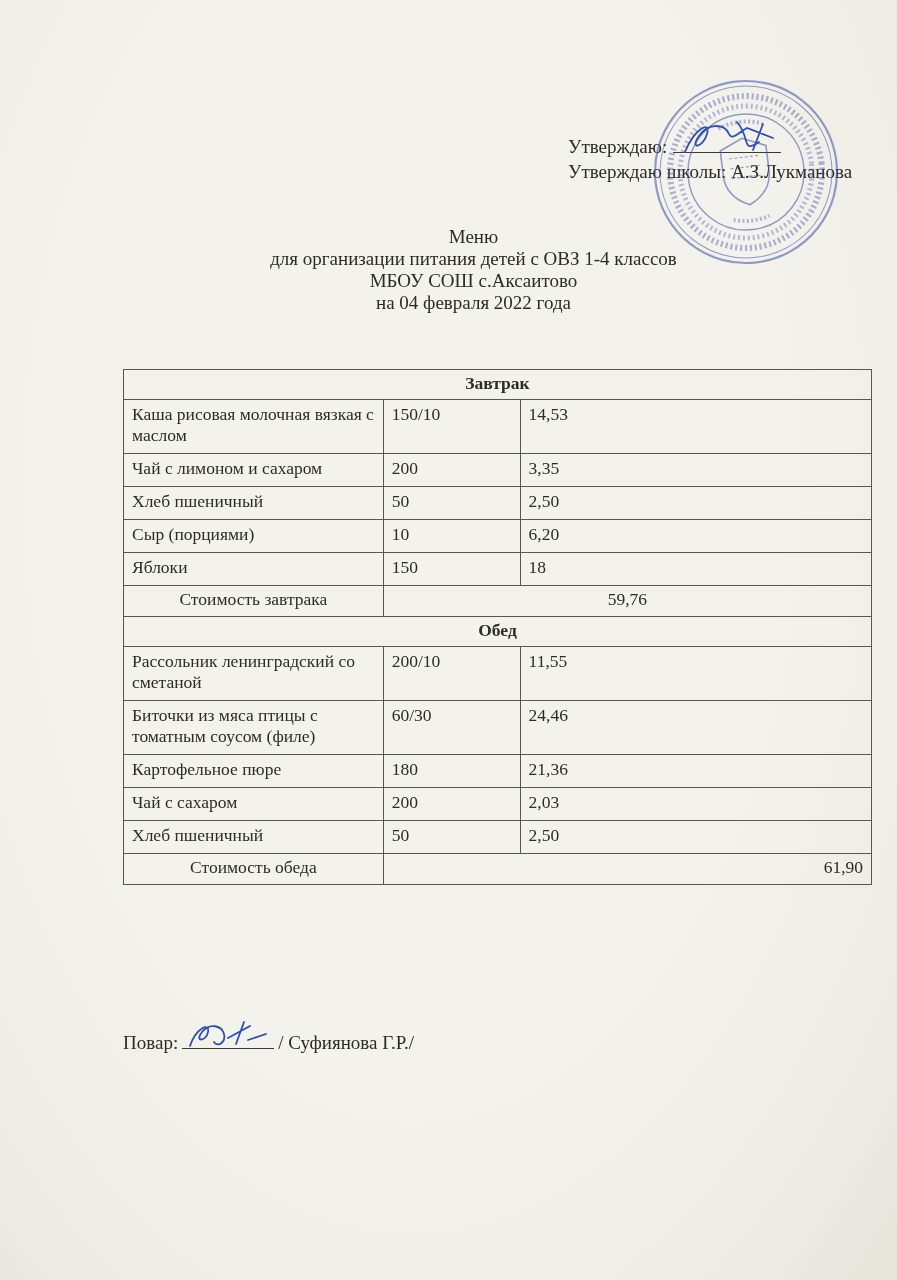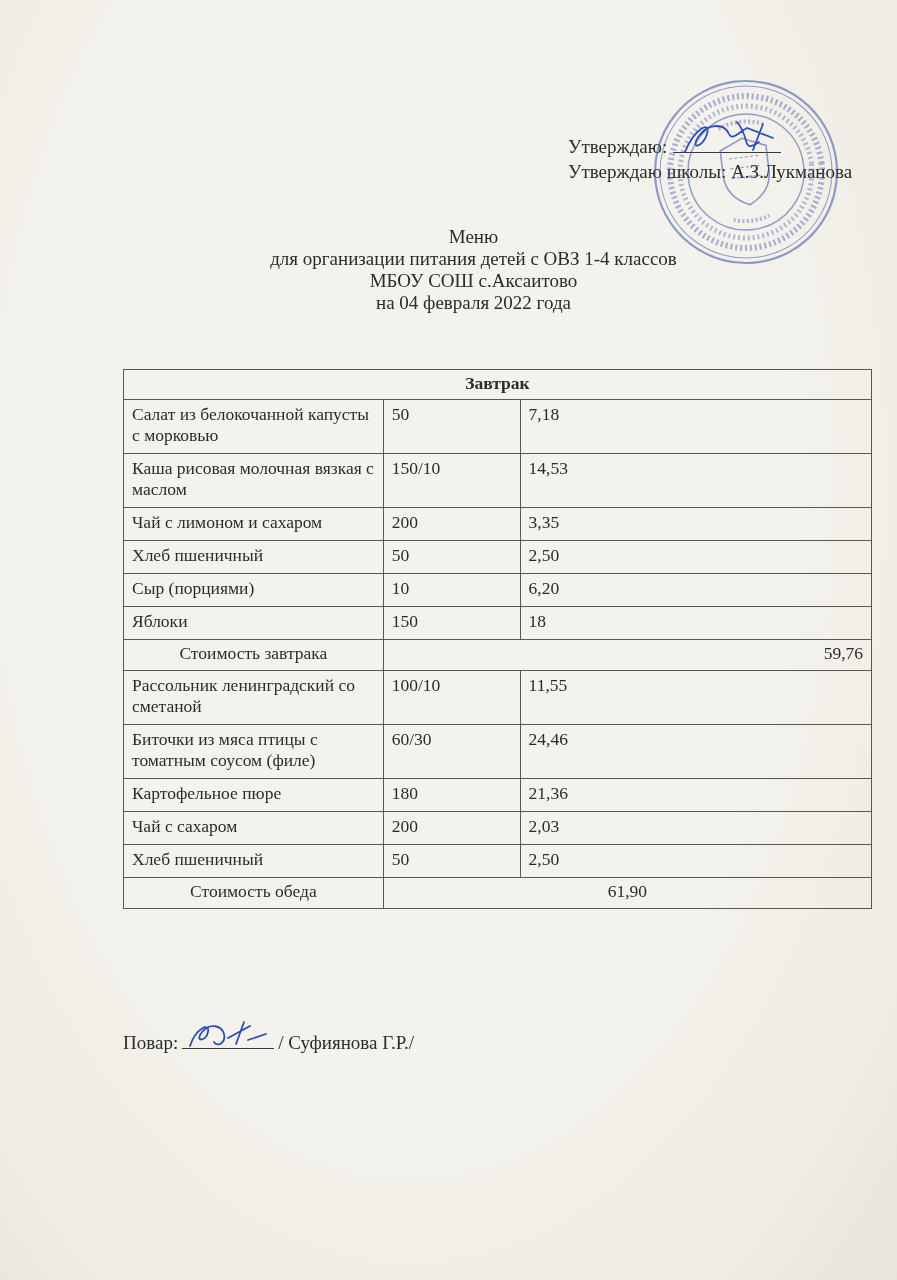--- a/index.html
+++ b/index.html
@@ -52,22 +52,22 @@
   }
   table.menu col.c1{width:260px;}
   table.menu col.c2{width:137px;}
   table.menu col.c3{width:352px;}
   tr.section td{
     font-weight:bold;text-align:center;
     padding:3px 8px 5px 8px;
   }
   tr.total td{font-weight:normal;padding:3px 8px 6px 8px;}
   tr.total td.lbl{text-align:center;}
-  td.tot-val-bf{text-align:right;padding-left:150px;}
-  td.tot-val-lu{text-align:center;padding-right:44px;}
+  td.tot-val-bf{text-align:center;padding-left:150px;}
+  td.tot-val-lu{text-align:right;padding-right:44px;}
   
   .cook-line{
     position:absolute;top:1030px;left:123px;
     font-size:19px;line-height:25px;white-space:nowrap;
   }
   .cook-line .sig-line{width:92px;margin-left:4px;margin-right:4px;}
 </style>
 </head>
 <body>
 
@@ -109,25 +109,20 @@
     <colgroup>
         <col class="c1">
         <col class="c2">
         <col class="c3">
       </colgroup>
     <tbody>
       <tr class="section">
         <td colspan="3">Завтрак</td>
       </tr>
       <tr>
-        <td>Салат из белокочанной капусты с морковью</td>
-        <td>50</td>
-        <td>7,18</td>
-      </tr>
-      <tr>
         <td>Каша рисовая молочная вязкая с маслом</td>
         <td>150/10</td>
         <td>14,53</td>
       </tr>
       <tr>
         <td>Чай с лимоном и сахаром</td>
         <td>200</td>
         <td>3,35</td>
       </tr>
       <tr>
@@ -142,23 +137,26 @@
       </tr>
       <tr>
         <td>Яблоки</td>
         <td>150</td>
         <td>18</td>
       </tr>
       <tr class="total">
         <td class="lbl">Стоимость завтрака</td>
         <td colspan="2" class="tot-val-bf">59,76</td>
       </tr>
+      <tr class="section">
+        <td colspan="3">Обед</td>
+      </tr>
       <tr>
         <td>Рассольник ленинградский со сметаной</td>
-        <td>100/10</td>
+        <td>200/10</td>
         <td>11,55</td>
       </tr>
       <tr>
         <td>Биточки из мяса птицы с томатным соусом (филе)</td>
         <td>60/30</td>
         <td>24,46</td>
       </tr>
       <tr>
         <td>Картофельное пюре</td>
         <td>180</td>

